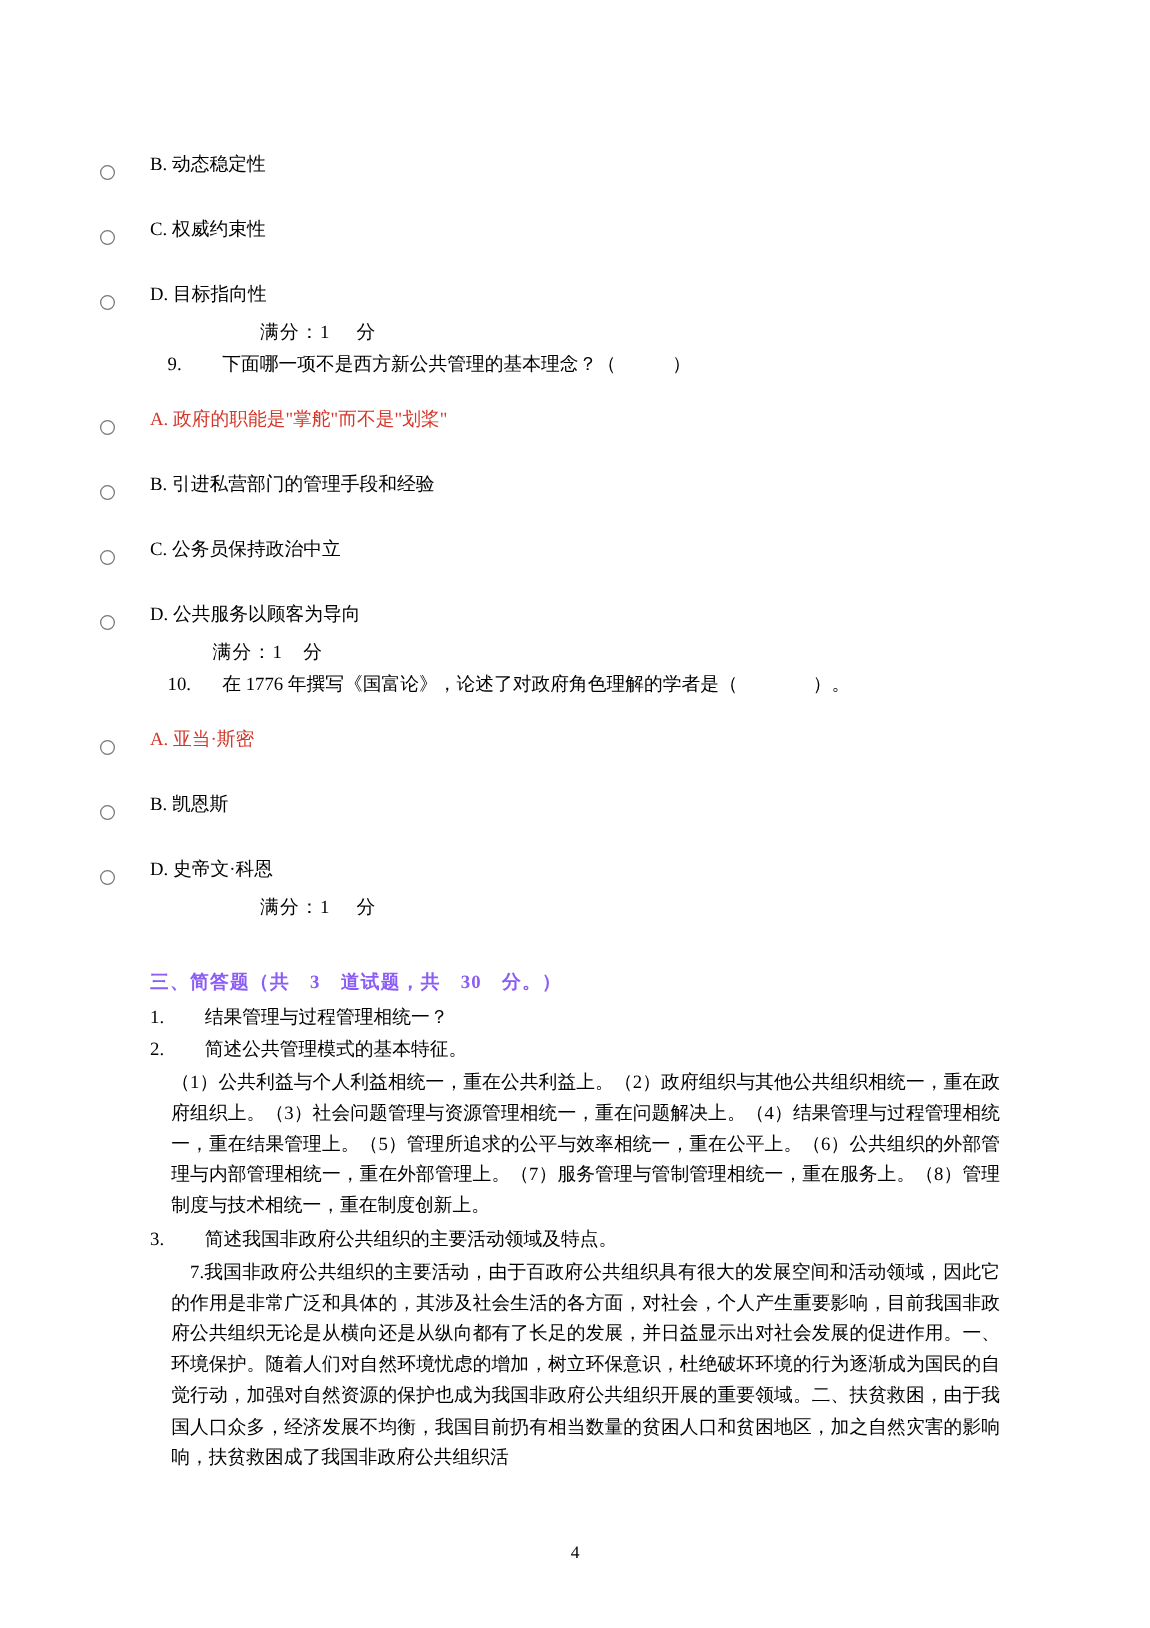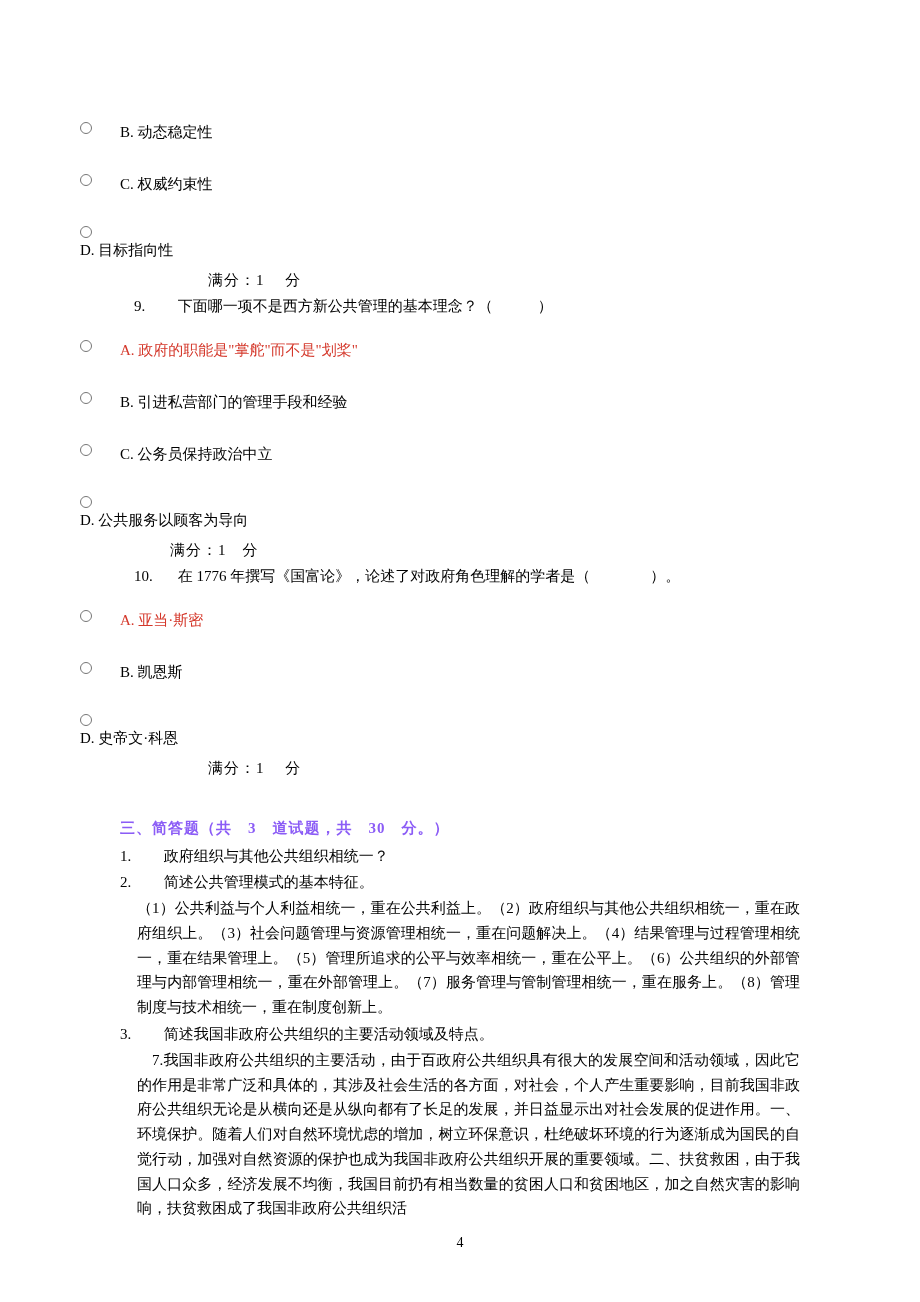--- a/index.html
+++ b/index.html
@@ -11,27 +11,26 @@
       font-size: 15px;
       color: #000;
       line-height: 1.6;
       position: relative;
     }
     .content {
       padding: 120px 120px 60px 120px;
     }
     .option-row {
       display: flex;
-      align-items: flex-start;
+      align-items: flex-end;
       margin-bottom: 28px;
       margin-left: -40px;
     }
     .option-row.last-in-group {
       margin-bottom: 6px;
-      flex-direction: column;
     }
     .radio {
       width: 12px;
       height: 12px;
       margin-top: 2px;
       margin-right: 28px;
       flex-shrink: 0;
     }
     .option-text {
       flex: 1;
@@ -135,21 +134,21 @@
   <div class="option-row last-in-group">
     <input type="radio" class="radio" style="">
     <span class="option-text">D. 史帝文·科恩</span>
   </div>
   <div class="score-line">满分：1　 分</div>
 
   <div class="section-title">三、简答题（共　3　道试题，共　30　分。）</div>
 
   <div class="sub-q">
     <span class="q-num">1.</span>
-    <span>政府组织与其他公共组织相统一？</span>
+    <span>结果管理与过程管理相统一？</span>
   </div>
 
   <div class="sub-q">
     <span class="q-num">2.</span>
     <span>简述公共管理模式的基本特征。</span>
   </div>
   <div class="answer-para">（1）公共利益与个人利益相统一，重在公共利益上。（2）政府组织与其他公共组织相统一，重在政府组织上。（3）社会问题管理与资源管理相统一，重在问题解决上。（4）结果管理与过程管理相统一，重在结果管理上。（5）管理所追求的公平与效率相统一，重在公平上。（6）公共组织的外部管理与内部管理相统一，重在外部管理上。（7）服务管理与管制管理相统一，重在服务上。（8）管理制度与技术相统一，重在制度创新上。</div>
 
   <div class="sub-q">
     <span class="q-num">3.</span>

